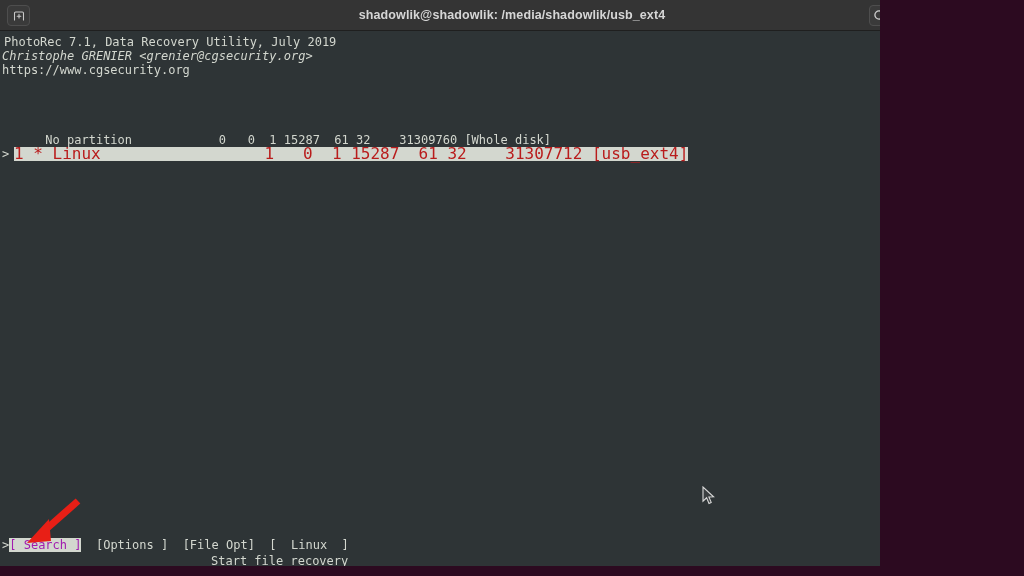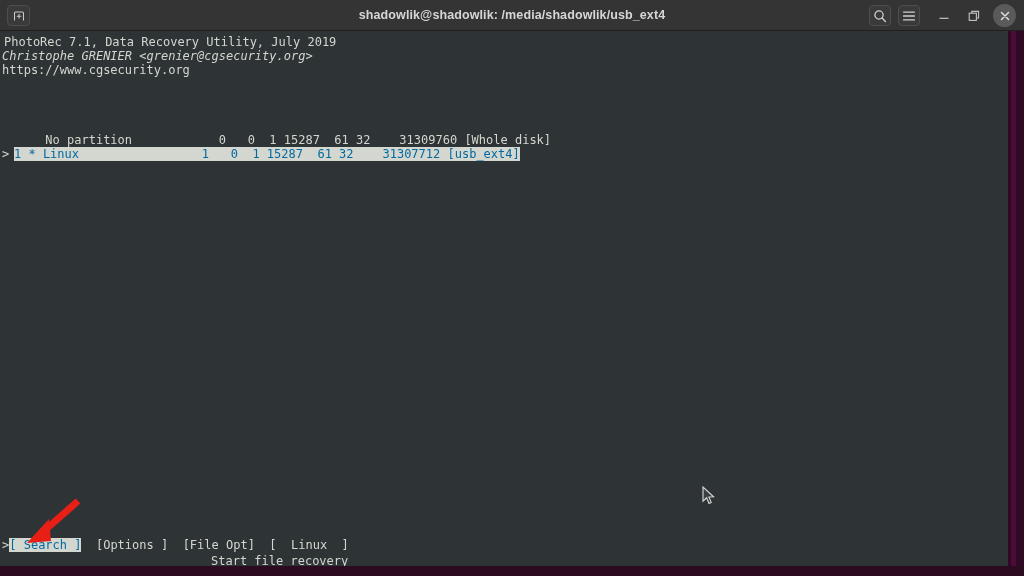--- a/index.html
+++ b/index.html
@@ -10,21 +10,21 @@
   }
   body {
     width: 1024px;
     height: 576px;
     overflow: hidden;
     font-family: "DejaVu Sans Mono", monospace;
   }
 
   #screen {
     position: relative;
-    width: 1024px;
+    width: 880px;
     height: 576px;
     background: #300a24;
     overflow: hidden;
   }
 
   
   .titlebar {
     position: absolute;
     left: 0; top: 0;
     width: 1024px;
@@ -137,39 +137,39 @@
     color: #d3d7cf;
     white-space: pre;
   }
 
   .highlight-row {
     position: absolute;
     left: 14px;
     height: 14px;
     line-height: 14px;
     background: #d3d7cf;
-    color: #0369a1;
-    font-family: "DejaVu Sans Mono", monospace;
-    font-size: 12px;
+    color: #b91c1c;
+    font-family: "DejaVu Sans Mono", monospace;
+    font-size: 16px;
     white-space: pre;
   }
 
   .menu-row {
     position: absolute;
     left: 0;
     height: 15px;
     line-height: 15px;
     font-family: "DejaVu Sans Mono", monospace;
     font-size: 12px;
     color: #d3d7cf;
     white-space: pre;
   }
   .menu-item-sel {
     background: #d3d7cf;
-    color: #0369a1;
+    color: #a21caf;
   }
 
   
   .arrow-layer {
     position: absolute;
     left: 0; top: 0;
     width: 1024px; height: 576px;
     pointer-events: none;
   }
 

